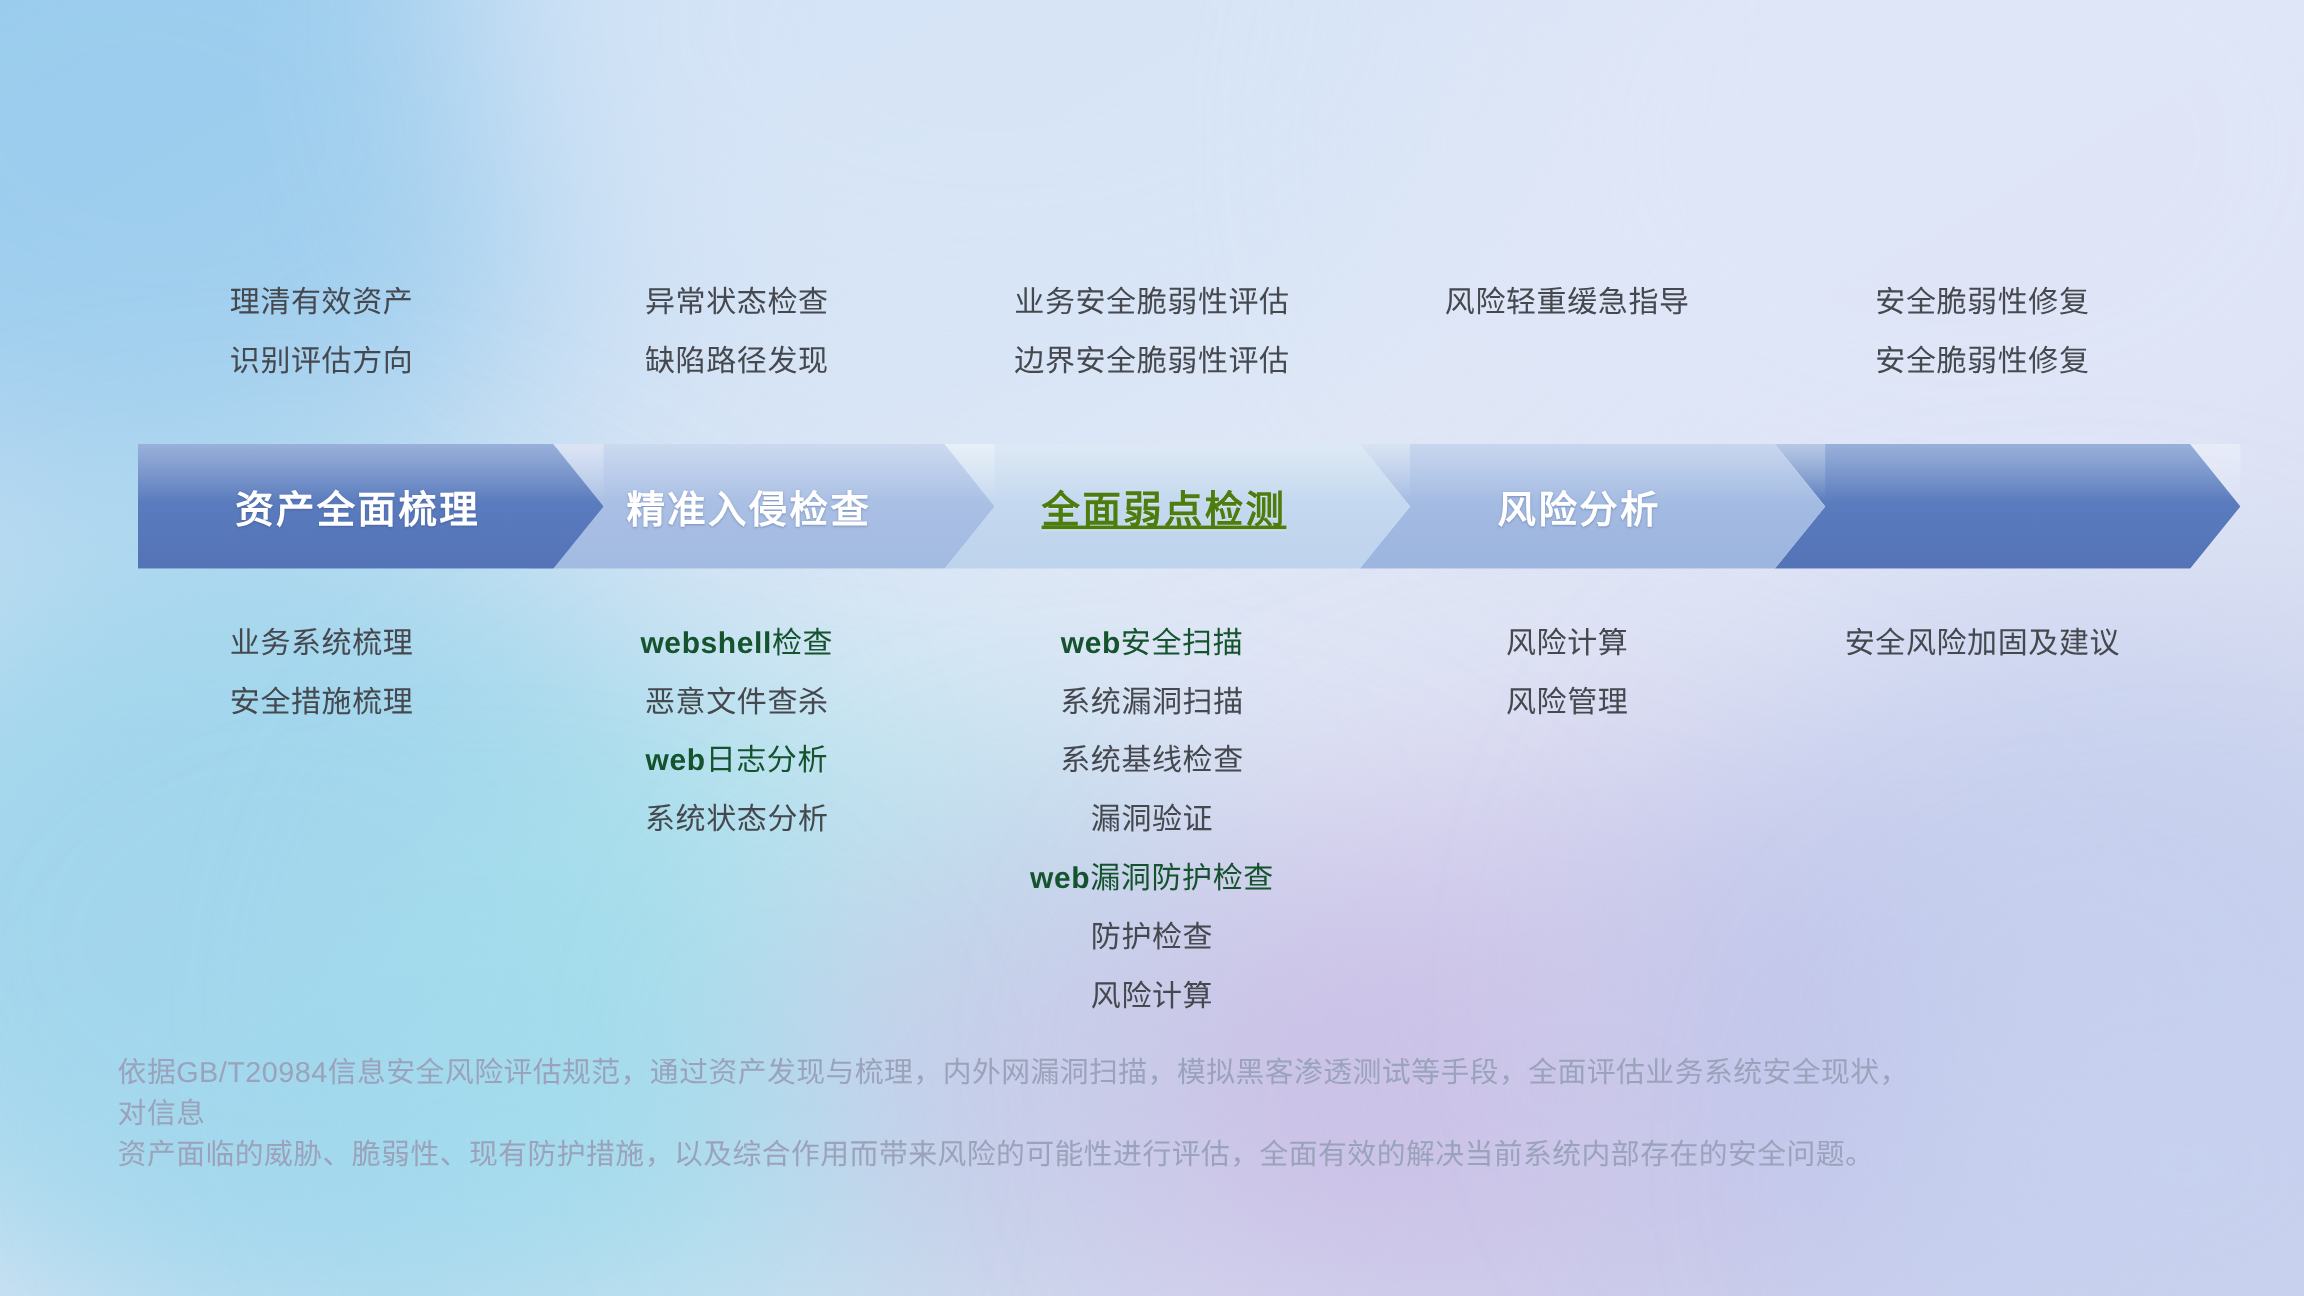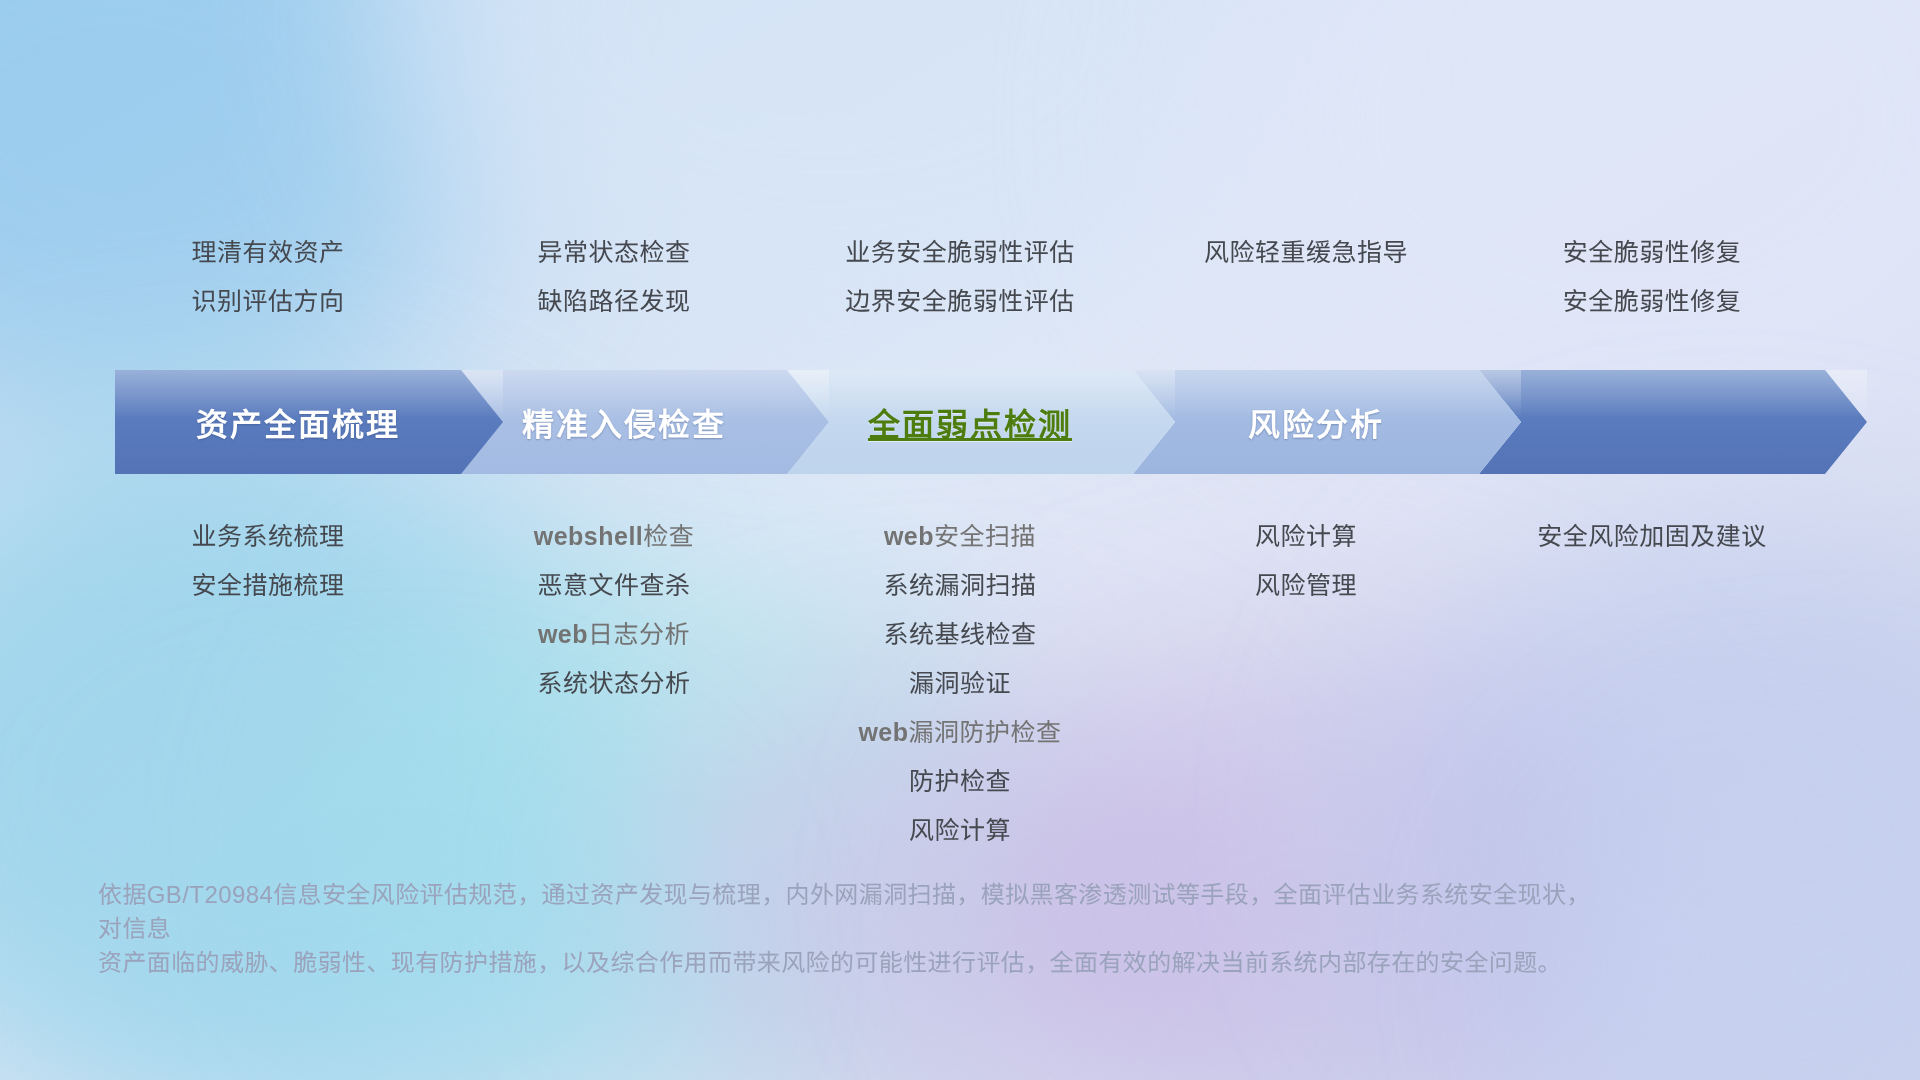--- a/index.html
+++ b/index.html
@@ -76,21 +76,21 @@
   }
 
   .item {
     font-size: 25px;
     line-height: 49px;
     color: #45494f;
     white-space: nowrap;
     letter-spacing: .5px;
     font-weight: 400;
   }
-  .item.has-latin { font-weight: 700; color: #737373; }
+  .item.has-latin { font-weight: 700; color: #14532d; }
   .item.has-latin .cn { font-weight: 400; }
 
   
   #banner {
     position: absolute;
     left: 95px;
     top: 370px;
     width: 1730px;
     height: 104px;
   }

